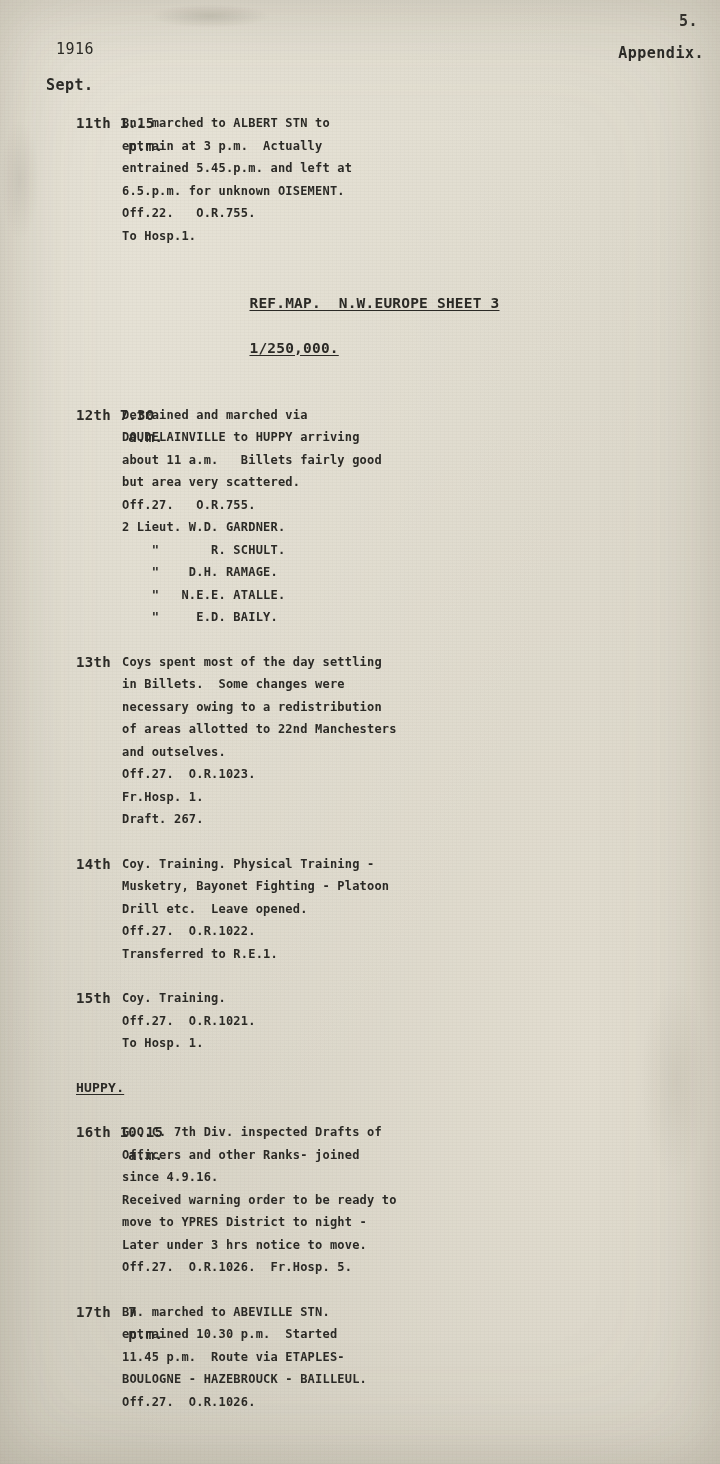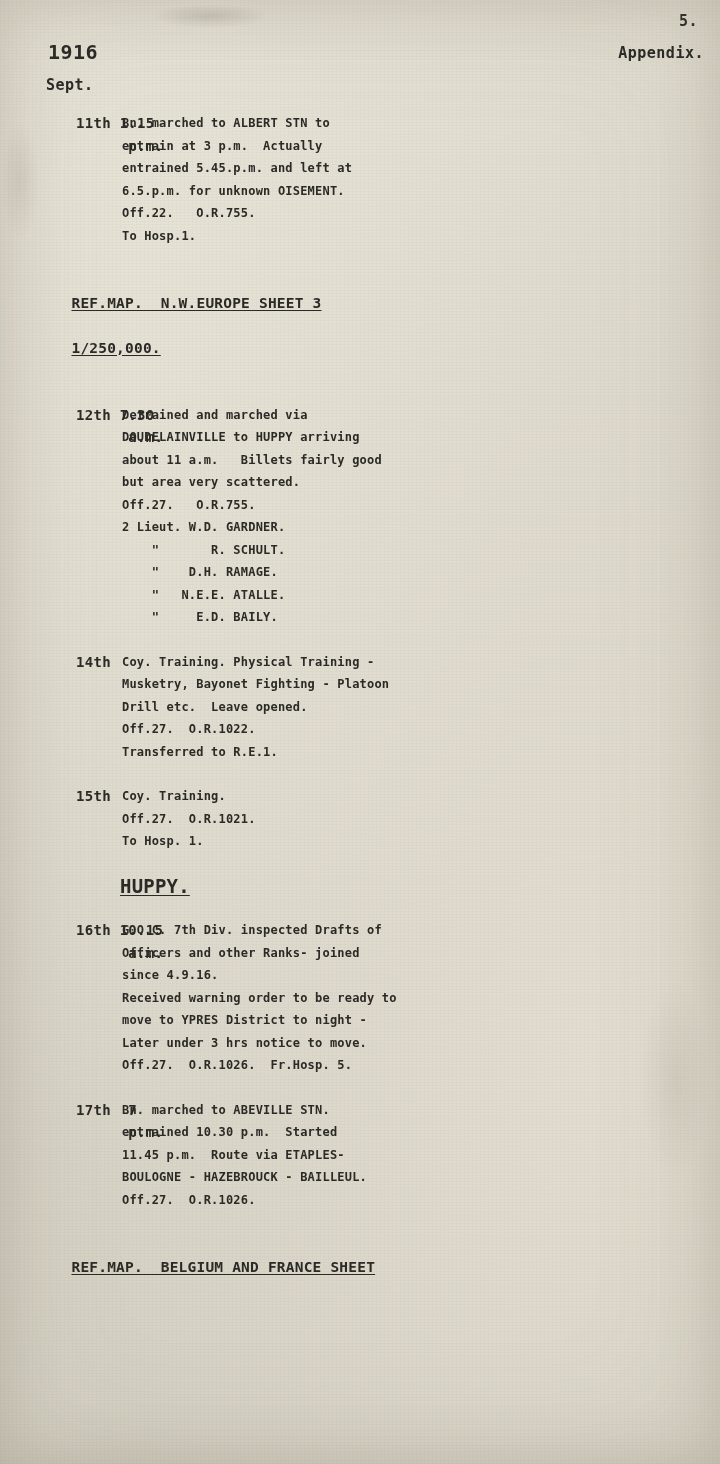--- a/index.html
+++ b/index.html
@@ -65,24 +65,24 @@
     position: absolute;
     right: 22px;
     top: 12px;
     font-size: 15px;
     letter-spacing: 0.5px;
     font-weight: bold;
     color: #33312c;
   }
   .hdr-year {
     position: absolute;
-    left: 48px;
+    left: 56px;
     top: 40px;
-    font-size: 20px;
-    font-weight: bold;
+    font-size: 15px;
+    font-weight: normal;
     letter-spacing: 0.5px;
   }
   .hdr-appendix {
     position: absolute;
     right: 16px;
     top: 44px;
     font-size: 15px;
     font-weight: bold;
     letter-spacing: 0.5px;
   }
@@ -121,34 +121,35 @@
     flex: 1 1 auto;
     padding-right: 12px;
     font-size: 12px;
     font-weight: bold;
     line-height: 22.5px;
     letter-spacing: 0.2px;
     white-space: pre;
   }
   .ref-block {
     margin: 0 0 22px 0;
+    padding-left: 178px;
     font-size: 14.5px;
     font-weight: bold;
     line-height: 22.5px;
     letter-spacing: 0.2px;
     white-space: pre;
   }
   .ref-block .u {
     text-decoration: underline;
     text-underline-offset: 2px;
   }
   .place-block {
     margin: 0 0 22px 0;
-    padding-left: 120px;
-    font-size: 19px;
+    padding-left: 76px;
+    font-size: 13px;
     font-weight: bold;
     line-height: 22.5px;
     letter-spacing: 0.2px;
   }
   .place-block .u {
     text-decoration: underline;
     text-underline-offset: 2px;
   }
 </style>
 </head>
@@ -193,20 +194,31 @@
 about 11 a.m.   Billets fairly good
 but area very scattered.
 Off.27.   O.R.755.
 2 Lieut. W.D. GARDNER.
     "       R. SCHULT.
     "    D.H. RAMAGE.
     "   N.E.E. ATALLE.
     "     E.D. BAILY.</div>
       </div>
 
+      <div class="entry">
+        <div class="entry-date">13th</div>
+        <div class="entry-body">Coys spent most of the day settling
+in Billets.  Some changes were
+necessary owing to a redistribution
+of areas allotted to 22nd Manchesters
+and outselves.
+Off.27.  O.R.1023.
+Fr.Hosp. 1.
+Draft. 267.</div>
+      </div>
 
       <div class="entry">
         <div class="entry-date">14th</div>
         <div class="entry-body">Coy. Training. Physical Training -
 Musketry, Bayonet Fighting - Platoon
 Drill etc.  Leave opened.
 Off.27.  O.R.1022.
 Transferred to R.E.1.</div>
       </div>
 

